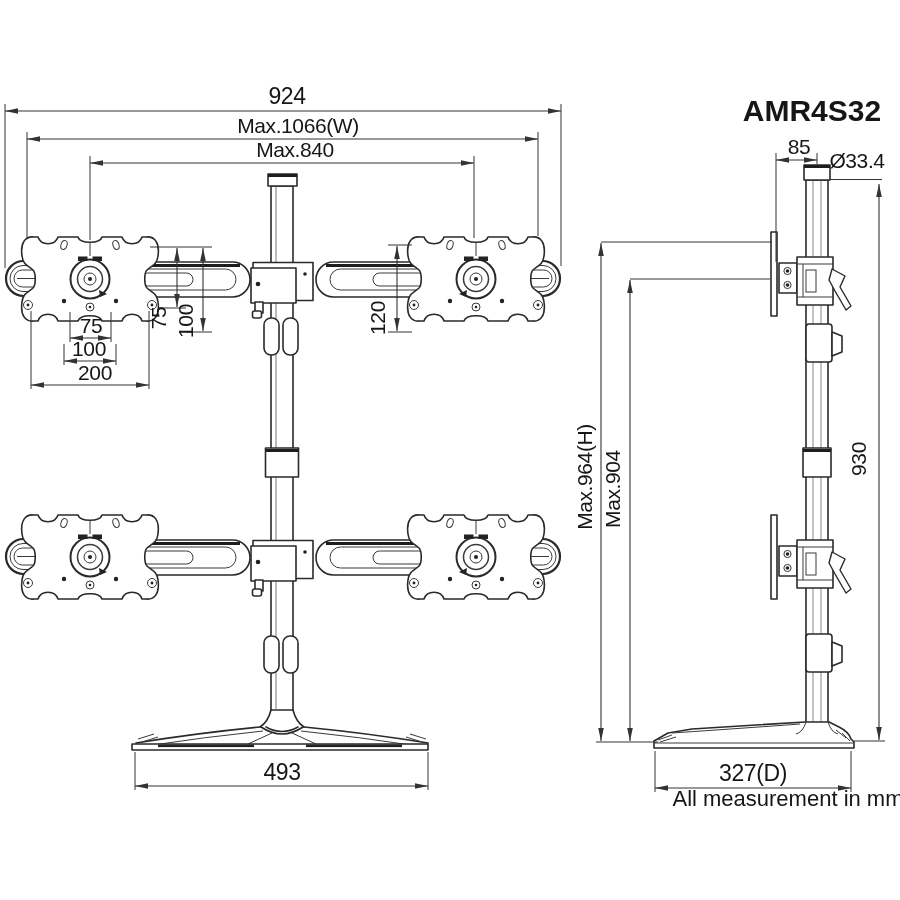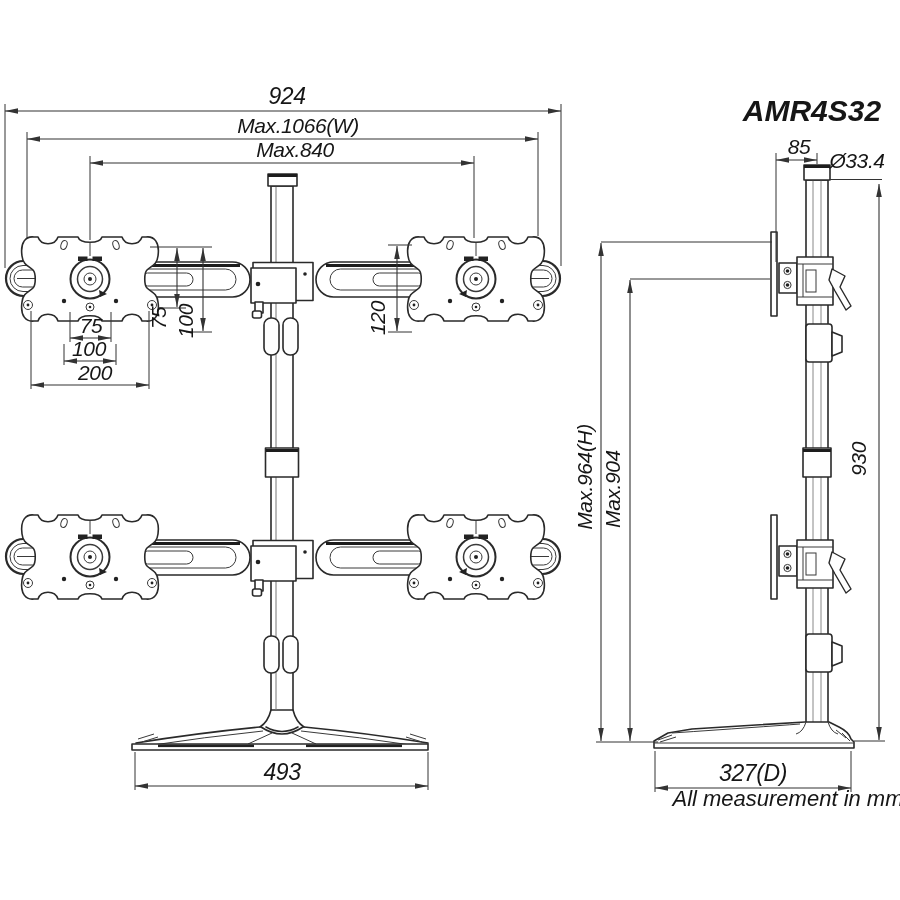--- a/index.html
+++ b/index.html
@@ -1,16 +1,16 @@
 <!DOCTYPE html>
 <html><head>
 <meta charset="utf-8">
 <style>
   html,body{margin:0;padding:0;background:#ffffff;}
-  #stage{width:900px;height:900px;position:relative;background:#fff;overflow:hidden;font-style:italic;}
+  #stage{width:900px;height:900px;position:relative;background:#fff;overflow:hidden;}
   svg{display:block;}
   text{font-family:"Liberation Sans","DejaVu Sans",sans-serif;fill:#161616;letter-spacing:-0.4px;}
   .dim-text{font-size:23px;}
   .dim-text-sm{font-size:21px;}
   .title-text{font-size:30px;font-weight:600;letter-spacing:0;}
   .note-text{font-size:22px;letter-spacing:0;}
   .ln{stroke:#2a2a2a;stroke-width:1.6;fill:none;stroke-linecap:round;stroke-linejoin:round;}
   .lnw{stroke:#2a2a2a;stroke-width:1.6;fill:#ffffff;stroke-linejoin:round;}
   .lnthin{stroke:#3a3a3a;stroke-width:1;fill:none;}
   .lnthick{stroke:#1d1d1d;stroke-width:3;fill:none;stroke-linecap:butt;}

